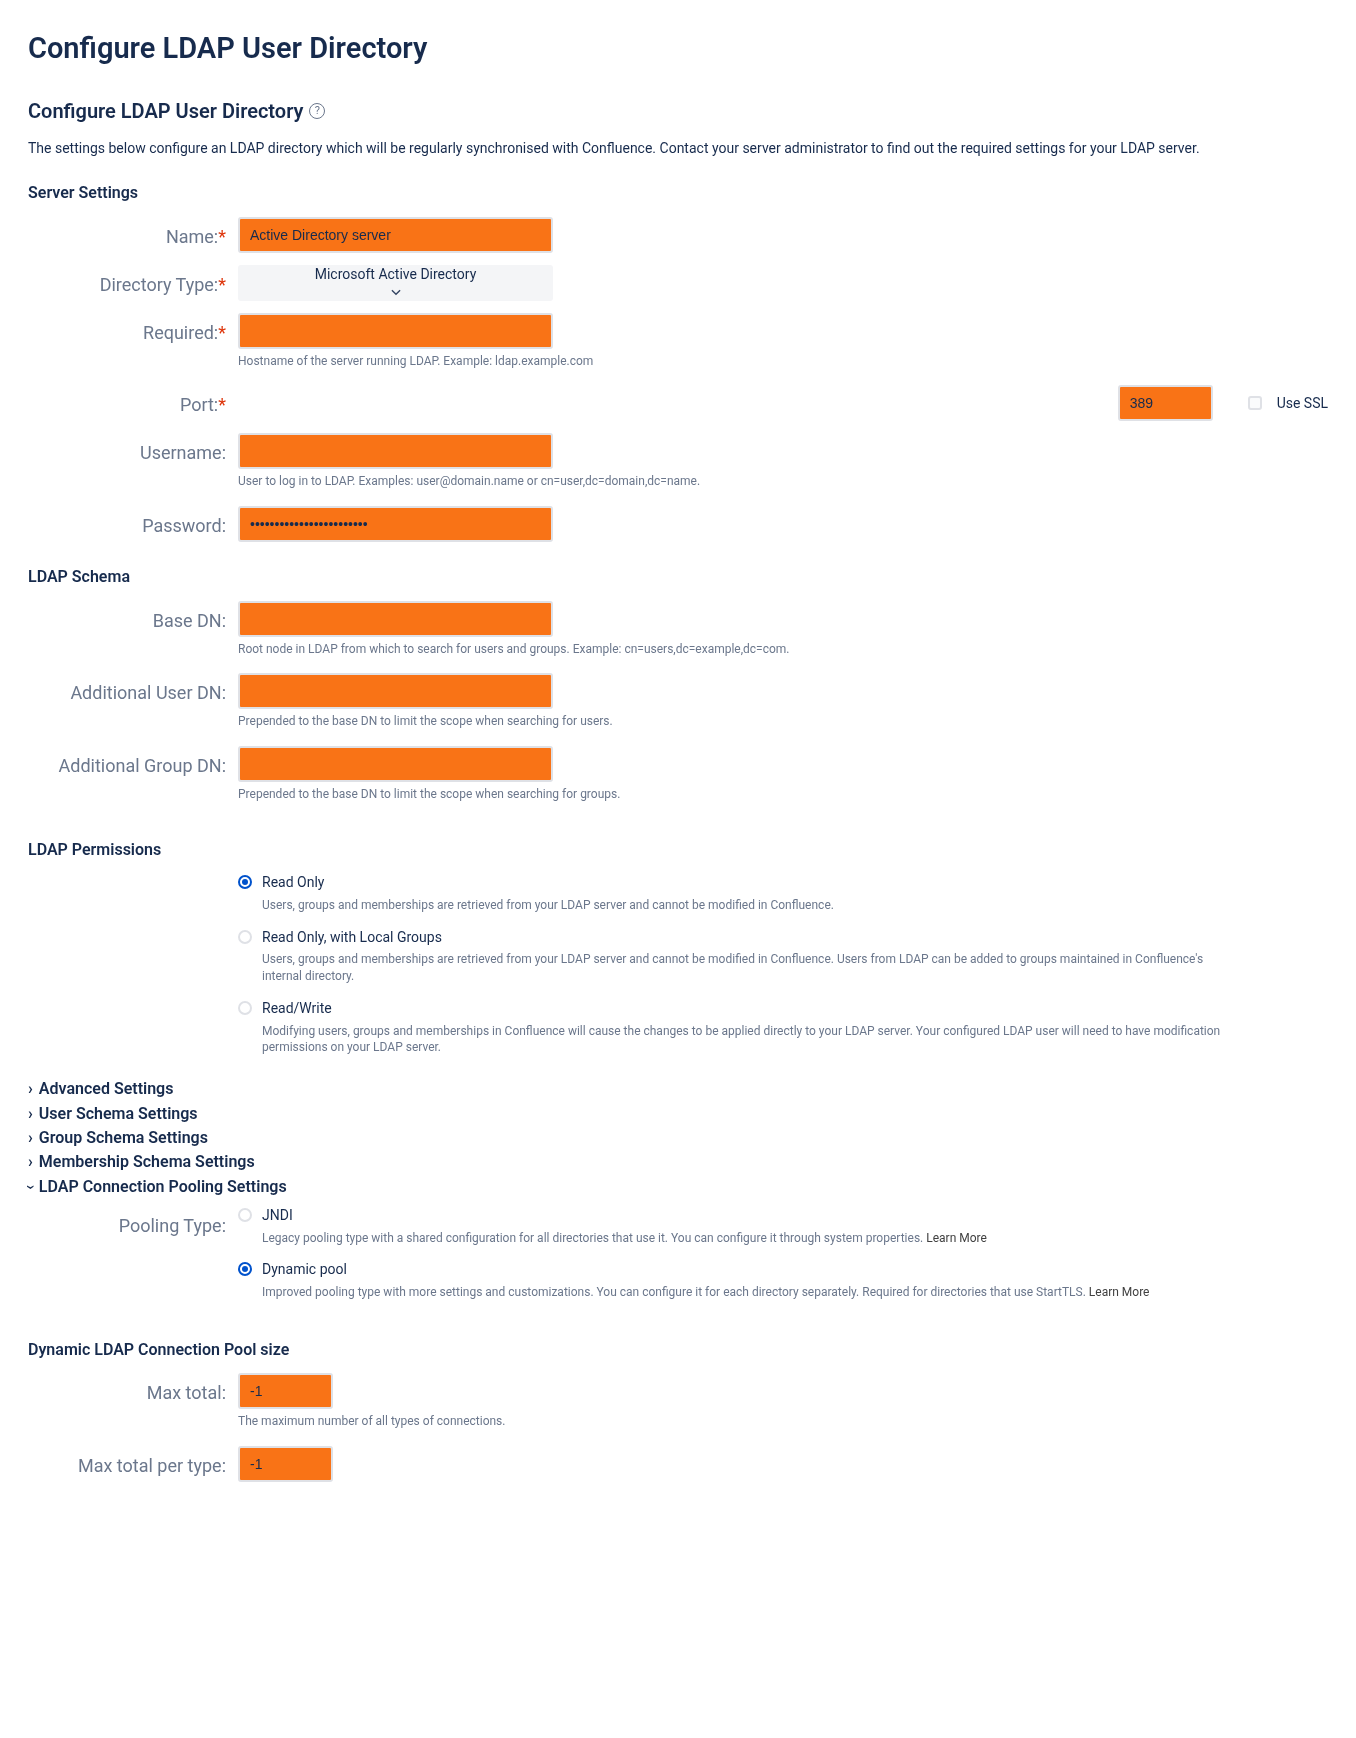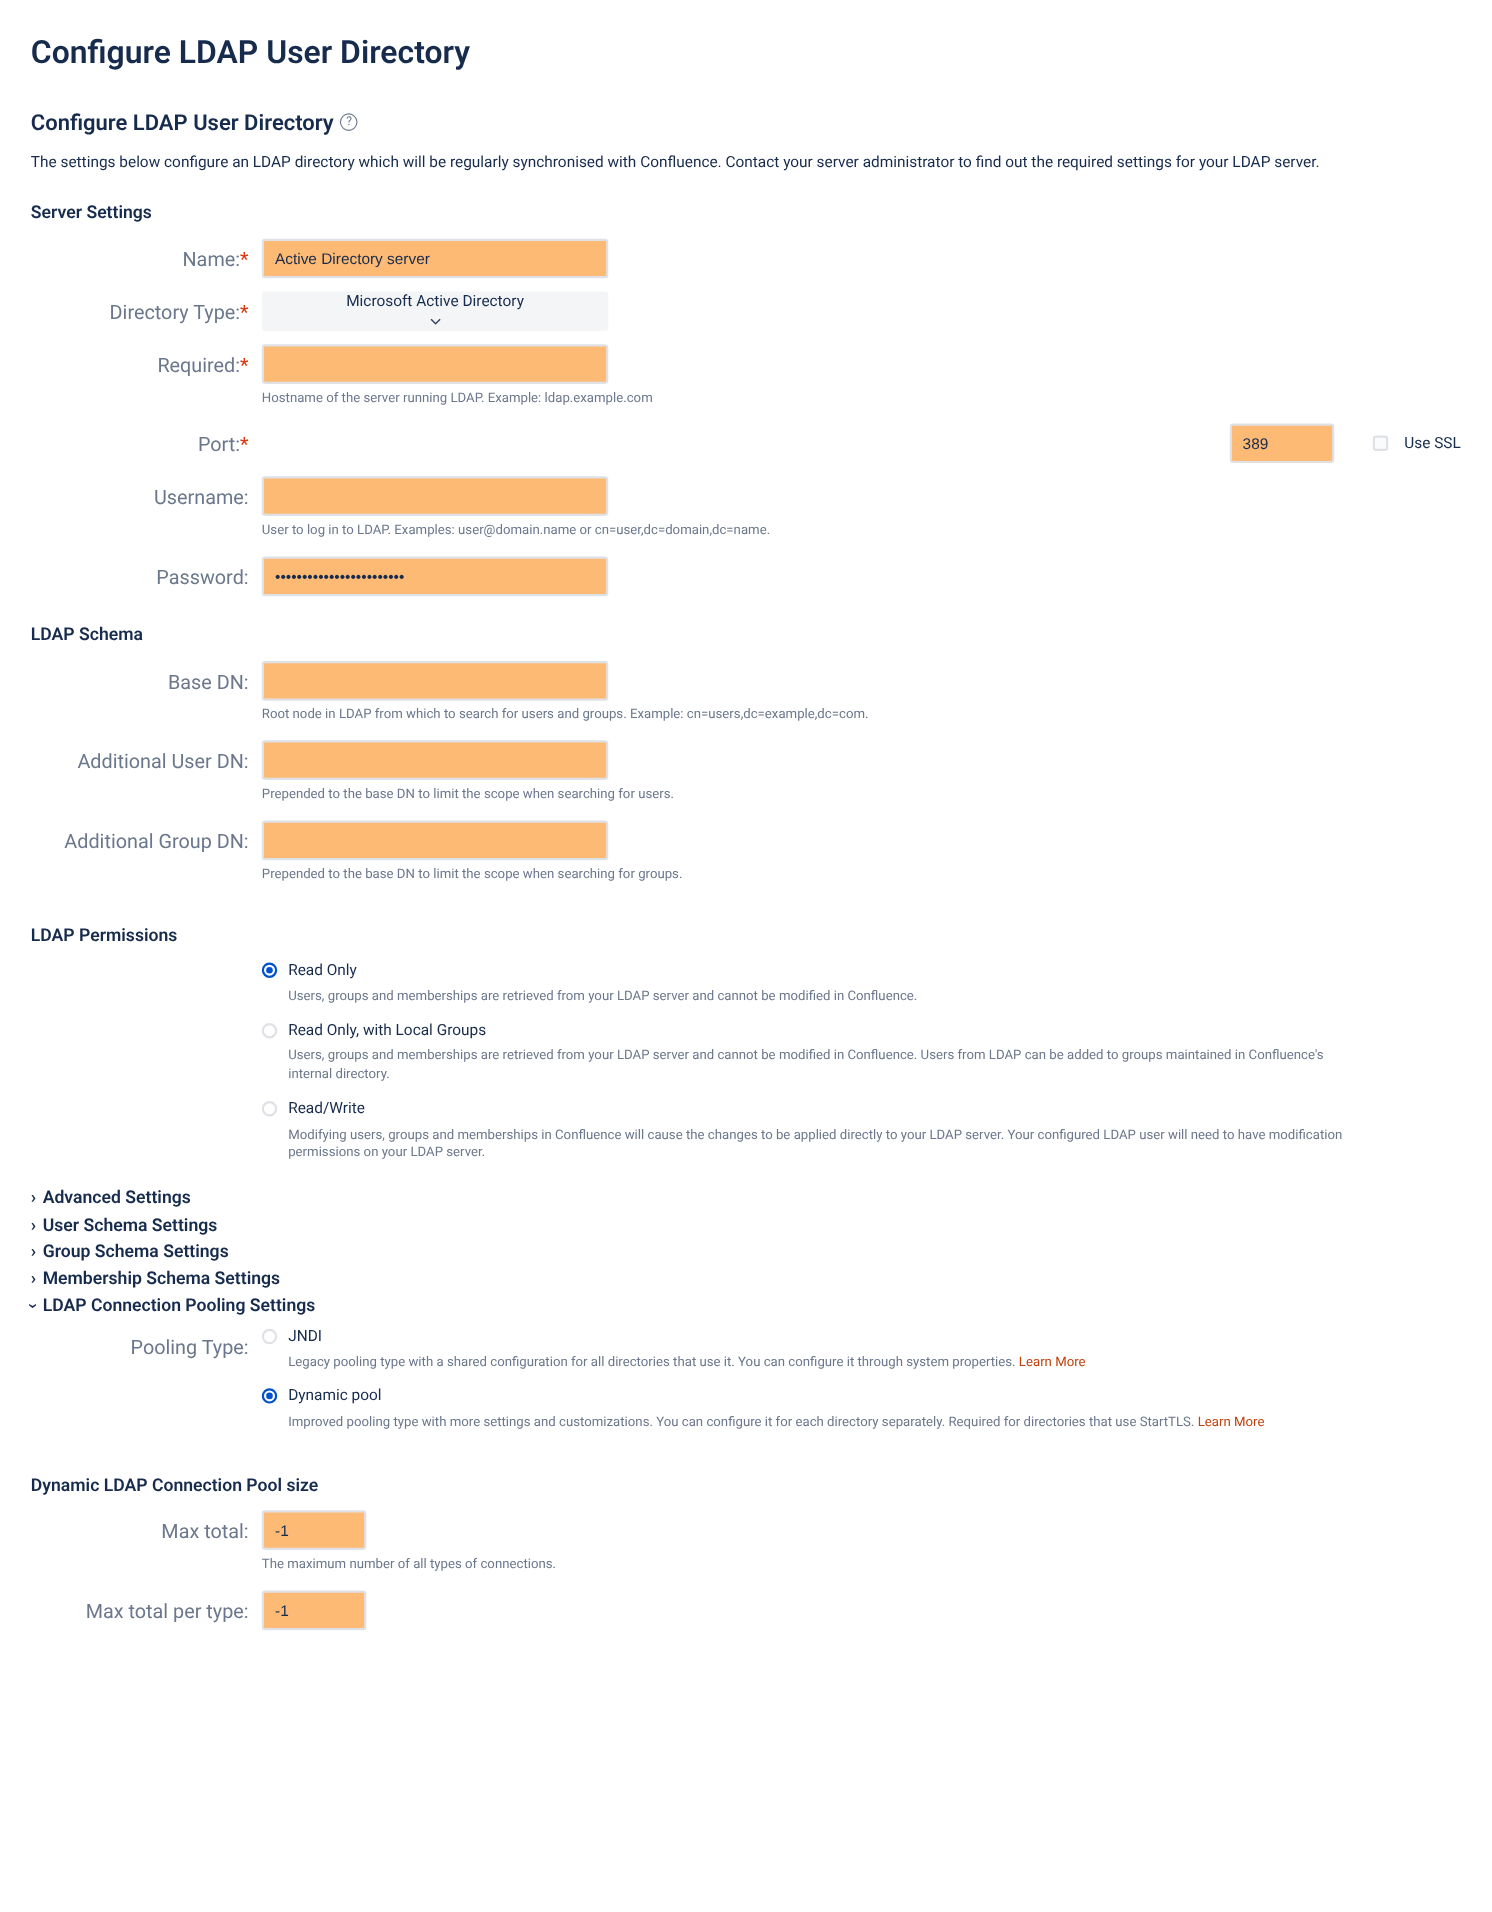--- a/index.html
+++ b/index.html
@@ -55,21 +55,21 @@
   .form-label .req { color: #DE350B; }
   .form-value { flex: 1; }
   .text-input {
     width: 315px;
     height: 36px;
     border: 2px solid #DFE1E6;
     border-radius: 3px;
     padding: 0 10px;
     font-size: 14px;
     color: #172B4D;
-    background: #fdba74;
+    background: #f97316;
   }
   .text-input.small { width: 95px; }
   .select-input {
     width: 315px;
     height: 36px;
     border: none;
     border-radius: 3px;
     padding: 0 10px;
     font-size: 14px;
     color: #172B4D;
@@ -152,21 +152,21 @@
     width: 16px; height: 16px;
     border: 1.5px solid #6B778C;
     border-radius: 50%;
     display: inline-flex;
     align-items: center;
     justify-content: center;
     font-size: 11px;
     color: #6B778C;
     font-weight: 400;
   }
-  .link { color: #c2410c; cursor: pointer; margin-top: 12px; }
+  .link { color: #404040; cursor: pointer; margin-top: 12px; }
   .chevron-down-svg { width:18px; height:18px; }
   .pooling-section { margin-left: 0; }
   .form-section { margin-bottom: 8px; }
 </style>
 </head>
 <body>
 
 <h1>Configure LDAP User Directory</h1>
 
 <h2>

